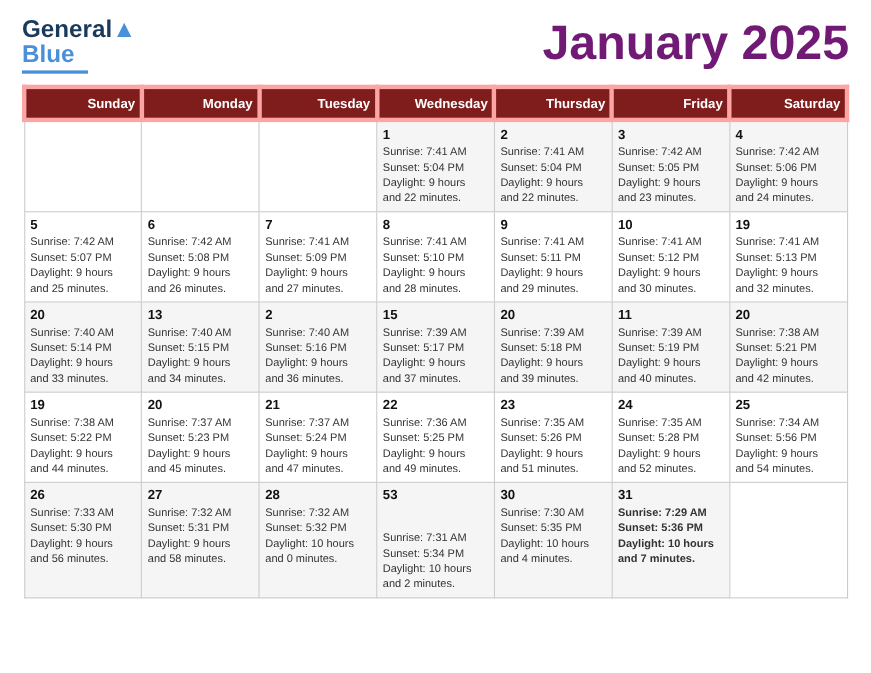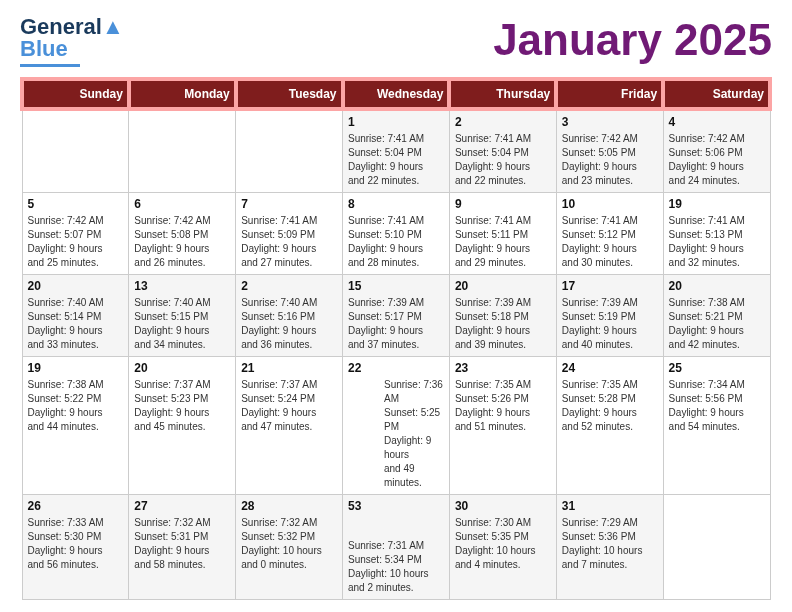--- a/index.html
+++ b/index.html
@@ -237,21 +237,21 @@
 and 37 minutes.</div>
         </td>
         <td>
           <div class="day-number">20</div>
           <div class="day-info" style="white-space: pre-line;">Sunrise: 7:39 AM
 Sunset: 5:18 PM
 Daylight: 9 hours
 and 39 minutes.</div>
         </td>
         <td>
-          <div class="day-number">17</div>
+          <div class="day-number">11</div>
           <div class="day-info" style="white-space: pre-line;">Sunrise: 7:39 AM
 Sunset: 5:19 PM
 Daylight: 9 hours
 and 40 minutes.</div>
         </td>
         <td>
           <div class="day-number">20</div>
           <div class="day-info" style="white-space: pre-line;">Sunrise: 7:38 AM
 Sunset: 5:21 PM
 Daylight: 9 hours
@@ -275,21 +275,21 @@
         </td>
         <td>
           <div class="day-number">21</div>
           <div class="day-info" style="white-space: pre-line;">Sunrise: 7:37 AM
 Sunset: 5:24 PM
 Daylight: 9 hours
 and 47 minutes.</div>
         </td>
         <td>
           <div class="day-number">22</div>
-          <div class="day-info" style="white-space: pre-line; margin-left: 36px;">Sunrise: 7:36 AM
+          <div class="day-info" style="white-space: pre-line;">Sunrise: 7:36 AM
 Sunset: 5:25 PM
 Daylight: 9 hours
 and 49 minutes.</div>
         </td>
         <td>
           <div class="day-number">23</div>
           <div class="day-info" style="white-space: pre-line;">Sunrise: 7:35 AM
 Sunset: 5:26 PM
 Daylight: 9 hours
 and 51 minutes.</div>
@@ -340,21 +340,21 @@
         </td>
         <td>
           <div class="day-number">30</div>
           <div class="day-info" style="white-space: pre-line;">Sunrise: 7:30 AM
 Sunset: 5:35 PM
 Daylight: 10 hours
 and 4 minutes.</div>
         </td>
         <td>
           <div class="day-number">31</div>
-          <div class="day-info" style="white-space: pre-line;">Sunrise: 7:29 AM
+          <div class="day-info" style="white-space: pre-line; font-weight: bold;">Sunrise: 7:29 AM
 Sunset: 5:36 PM
 Daylight: 10 hours
 and 7 minutes.</div>
         </td>
         <td class="empty-cell"></td>
       </tr>
     </tbody>
 </table>
 
 </body></html>

